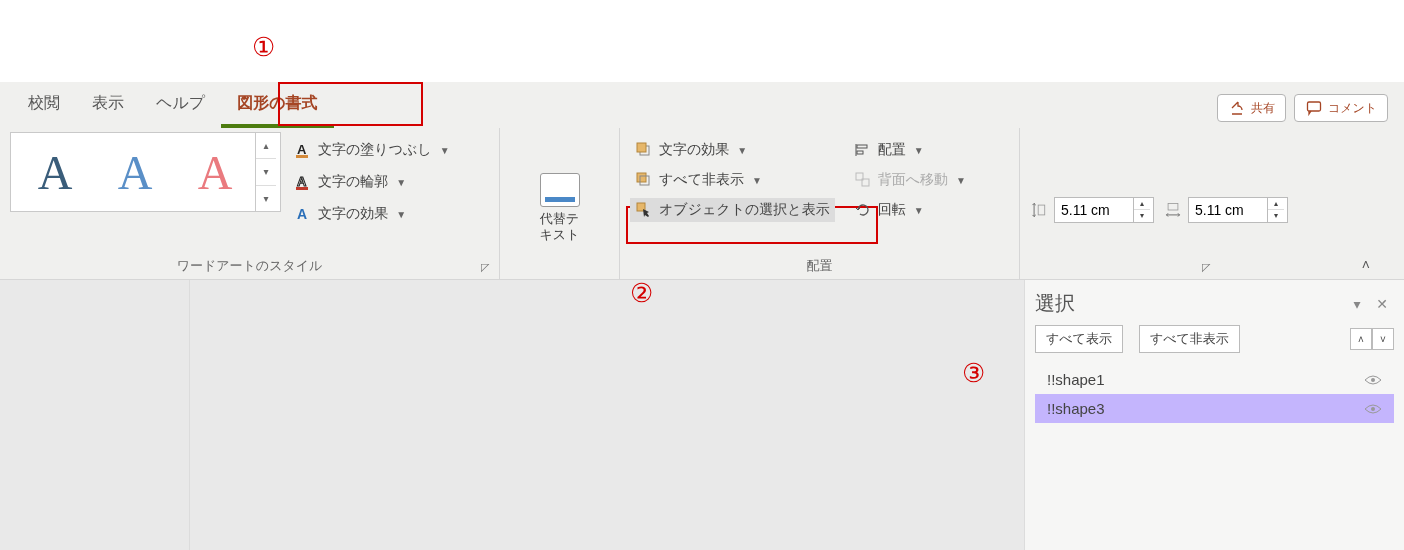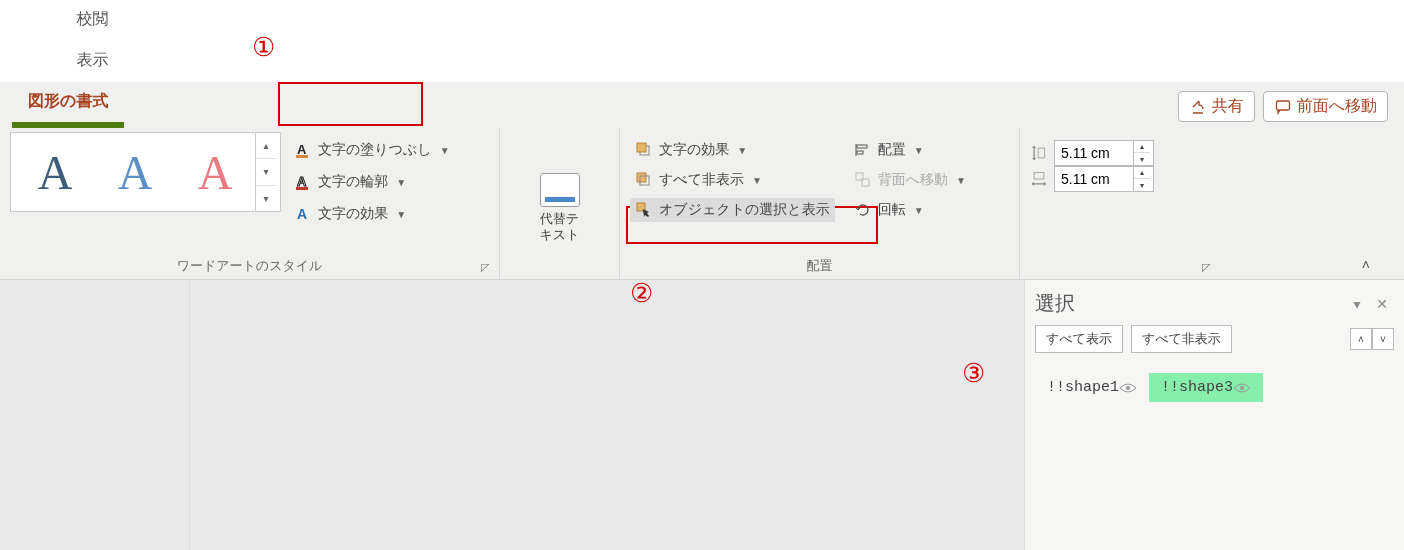--- a/index.html
+++ b/index.html
@@ -17,31 +17,31 @@
   .topblank { height: 82px; background: #fff; }
   
   .tabrow {
     display: flex;
     align-items: flex-end;
     height: 46px;
     background: #f0f0ee;
     padding: 0 12px;
     justify-content: space-between;
   }
-  .tabs-left { display: flex; align-items: flex-end; gap: 0; flex-direction: column; }
+  .tabs-left { display: flex; align-items: flex-start; gap: 0; }
   .tab {
     padding: 10px 16px 10px;
     font-size: 16px;
     color: #555;
     cursor: pointer;
   }
   .tab.active {
     color: #a54524;
     font-weight: 600;
-    border-bottom: 6px solid #4d7c0f;
+    border-bottom: 4px solid #4d7c0f;
   }
   .redbox1 {
     position: absolute;
     border: 2.5px solid #d40000;
     left: 278px; top: 82px;
     width: 145px; height: 44px;
     pointer-events: none;
   }
   .redbox2 {
     position: absolute;
@@ -64,21 +64,21 @@
     font-family: "Meiryo", sans-serif;
   }
   .right-buttons { display: flex; gap: 8px; padding: 6px 4px 6px; }
   .btn-outline {
     border: 1px solid #b5b5b5;
     border-radius: 4px;
     padding: 4px 10px;
     display: flex; align-items:center; gap:5px;
     background: #fff;
     color: #a54524;
-    font-size: 16px;
+    font-size: 12px;
     cursor: pointer;
   }
   .ribbon {
     background: #f0f0ee;
     display: flex;
     height: 152px;
     border-bottom: 1px solid #d6d6d6;
   }
   .group {
     border-right: 1px solid #d6d6d6;
@@ -119,87 +119,88 @@
   .rbtn { display:flex; align-items:center; gap:6px; padding:3px 5px; font-size:14px; cursor:pointer; }
   .rbtn:hover, .rbtn.highlight { background:#dcdcdc; }
   .ico { width:18px; height:18px; display:inline-flex; align-items:center; justify-content:center; }
   .chev { font-size:10px; color:#666; margin-left:2px; }
   .alt-text-col { display:flex; flex-direction:column; align-items:center; justify-content:center; gap:4px; padding-top:4px; width:70px; cursor:pointer; }
   .alt-ico { width:40px; height:34px; border:1px solid #999; border-radius:3px; position:relative; background:#fff; }
   .alt-ico::after { content:""; position:absolute; left:4px; right:4px; bottom:4px; height:5px; background:#4a88c7; }
   .arrange-cols { display:flex; gap:14px; }
   .arrange-col { display:flex; flex-direction:column; gap:6px; padding-top:6px; }
   .disabled { color:#aaa; }
-  .size-col { display:flex; flex-direction:column; gap:0; padding-top:8px; }
+  .size-col { display:flex; gap:10px; padding-top:8px; }
   .size-row { display:flex; align-items:center; gap:6px; }
   .spin { width:100px; height:26px; border:1px solid #bbb; background:#fff; display:flex; align-items:center; }
   .spin input { border:none; width:78px; padding:0 6px; font-size:14px; outline:none; }
   .spin-btns { display:flex; flex-direction:column; border-left:1px solid #bbb; }
   .spin-btns div { width:16px; height:12px; font-size:8px; display:flex; align-items:center; justify-content:center; cursor:pointer; border-bottom:1px solid #ddd; }
   .spin-btns div:last-child{border:none;}
   .collapse-chev { position:absolute; right:6px; bottom:6px; font-size:14px; color:#555; cursor:pointer; }
   
   .workspace { display:flex; height: calc(550px - 82px - 46px - 152px); }
   .slidearea { flex:1; background:#e9e9e9; display:flex; }
   .thumbstrip { width:190px; background:#e9e9e9; border-right:1px solid #dcdcdc; }
   .selection-pane {
     width: 380px; background:#f6f6f5; border-left:1px solid #dcdcdc;
     padding: 10px 10px;
     position: relative;
     display:flex; flex-direction:column; gap:8px;
   }
   .pane-head { display:flex; justify-content:space-between; align-items:center;gap:24px; }
   .pane-title { font-size:20px; color:#555; }
   .pane-ctrl { color:#888; font-size:14px; cursor:pointer; padding:0 6px; }
-  .pane-btns { display:flex; gap:8px; align-items:center; }
+  .pane-btns { display:flex; gap:16px; align-items:center; }
   .pane-btn { border:1px solid #bbb; background:#fff; padding:4px 10px; font-size:13px; cursor:pointer; }
   .reorder { display:flex; margin-left:auto; }
   .reorder div { width:22px; height:22px; border:1px solid #bbb; background:#fff; display:flex; align-items:center; justify-content:center; font-size:10px; cursor:pointer; }
-  .shape-list { margin-top:12px; display:flex; flex-direction:row;font-family:Liberation Mono, monospace; }
+  .shape-list { margin-top:4px; display:flex; flex-direction:column; }
   .shape-item { display:flex; justify-content:space-between; align-items:center; padding:6px 12px; font-size:15px; cursor:pointer; }
-  .shape-item.selected { background:#86efac; }
+  .shape-item.selected { background:#c4b5fd; }
   .eye { color:#999; }
   .rulegap { height:12px; background:#e9e9e9; }
   svg { display:block; }
 </style>
 </head>
 <body>
 
 <div class="topblank"></div>
 
 <div class="circnum" style="left:252px; top:32px;">①</div>
 <div class="circnum" style="left:630px; top:278px;">②</div>
 <div class="circnum" style="left:962px; top:358px;">③</div>
 <div class="redbox1"></div>
 <div class="redbox2"></div>
 <div class="redbox3"></div>
 
 <div class="tabrow">
   <div class="tabs-left">
     <div class="tab">校閲</div>
     <div class="tab">表示</div>
+    <div class="tab">ヘルプ</div>
     <div class="tab active">図形の書式</div>
   </div>
   <div class="right-buttons">
     <div class="btn-outline">
       <span class="ico">
         <svg width="16" height="16" viewBox="0 0 16 16">
             <path d="M3 8 L9 2 M9 2 v4 a4 4 0 0 1 4 4 M3 14 h10" fill="none" stroke="#a54524" stroke-width="1.3"></path>
           </svg>
       </span>
       <span>共有</span>
     </div>
     <div class="btn-outline">
       <span class="ico">
         <svg width="16" height="16" viewBox="0 0 16 16">
             <rect x="1.5" y="2" width="13" height="9" rx="1.5" fill="none" stroke="#a54524" stroke-width="1.3"></rect>
             <path d="M5 11 l-2 3 v-3" fill="none" stroke="#a54524" stroke-width="1.3"></path>
           </svg>
       </span>
-      <span>前面へ移動</span>
+      <span>コメント</span>
     </div>
   </div>
 </div>
 
 <div class="ribbon">
 
   <div class="group" style="width:500px;">
     <div class="group-body">
       <div class="wordart-gallery">
         <div class="wa-sample wa1">A</div>

